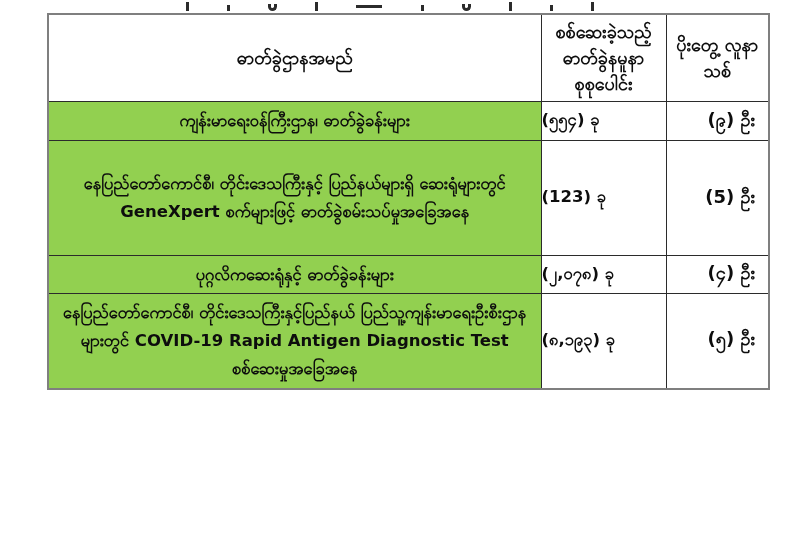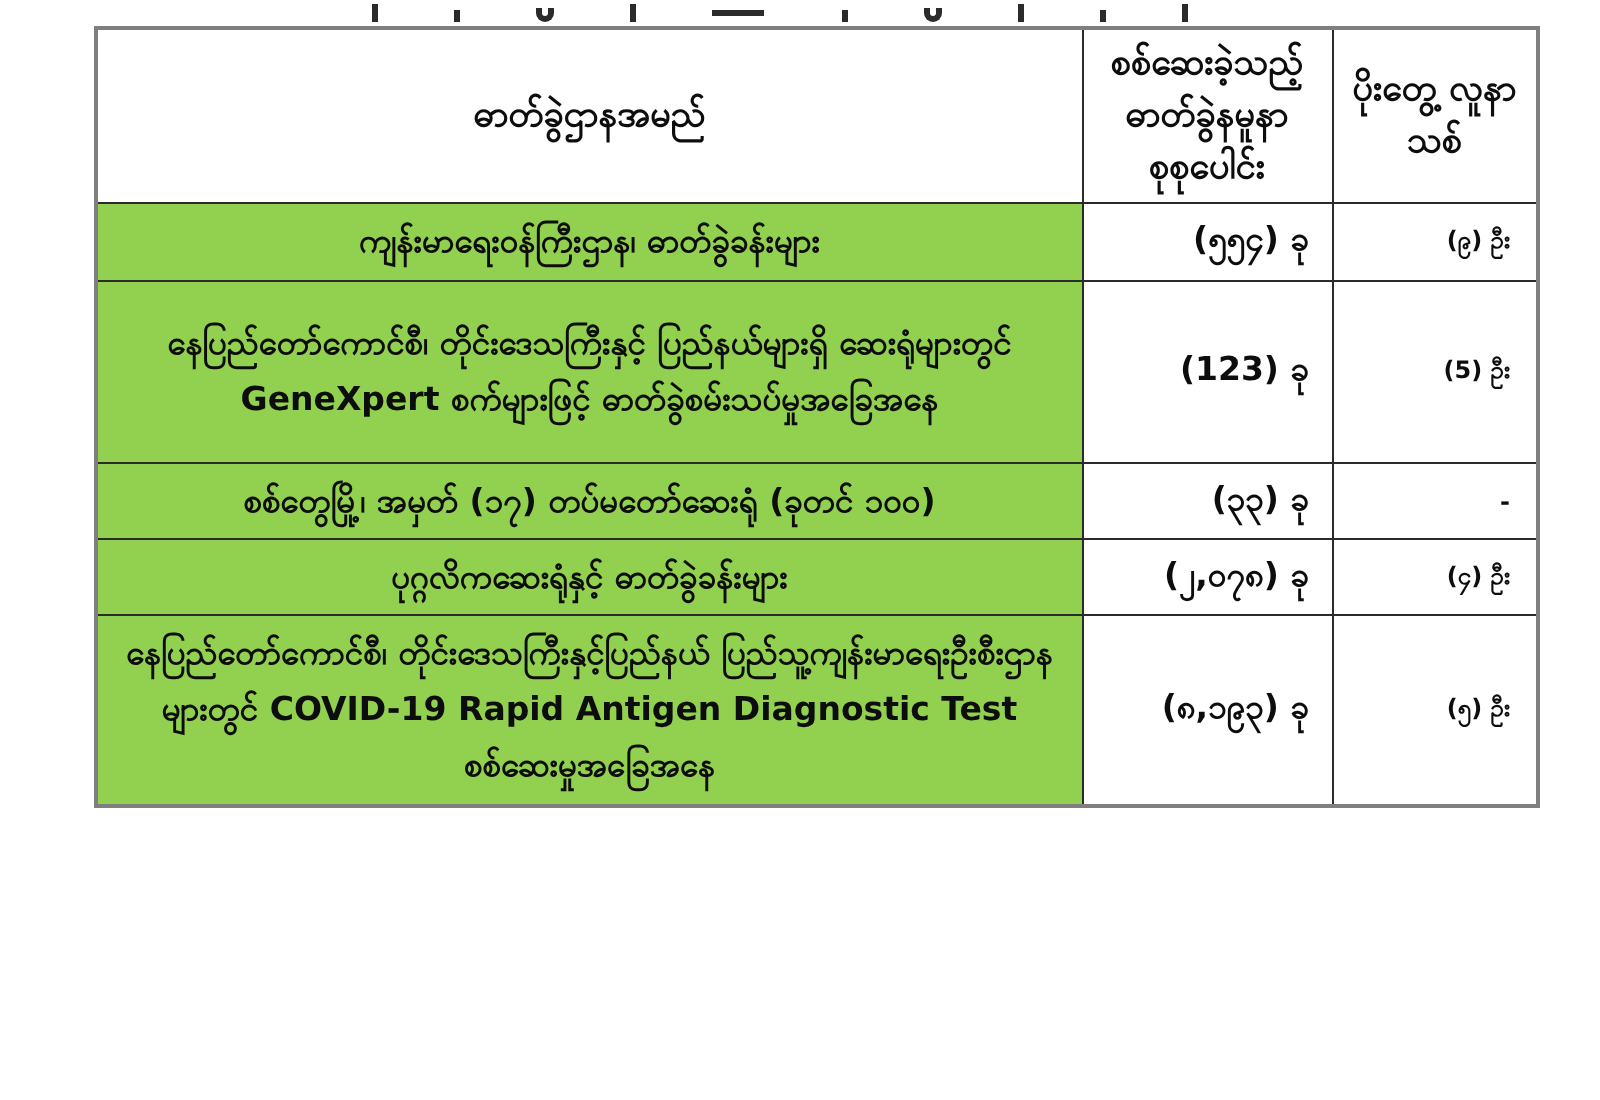--- a/index.html
+++ b/index.html
@@ -53,30 +53,29 @@
     background: #92D050;
     text-align: center;
     vertical-align: middle;
     font-size: 16.5px;
     line-height: 28px;
     padding: 2px 8px;
     margin-left: 32px;
   }
   td.val {
     background: #ffffff;
-    text-align: right;
     vertical-align: middle;
     font-size: 16.5px;
     padding-right: 11px;
   }
   td.pos {
     background: #ffffff;
     text-align: right;
     vertical-align: middle;
-    font-size: 12px;
+    font-size: 18px;
     padding-right: 13px;
   }
 </style>
 </head>
 <body>
 
 <div class="clipped-title">
   <span class="frag v"></span>
   <span class="frag v2"></span>
   <span class="frag c"></span>
@@ -99,29 +98,24 @@
       <tr style="height:87px">
     <th class="hdr">ဓာတ်ခွဲဌာနအမည်</th>
     <th class="hdr">စစ်ဆေးခဲ့သည့် ဓာတ်ခွဲနမူနာ စုစုပေါင်း</th>
     <th class="hdr">ပိုးတွေ့ လူနာသစ်</th>
   </tr>
   <tr style="height:39px">
     <td class="name">ကျန်းမာရေးဝန်ကြီးဌာန၊ ဓာတ်ခွဲခန်းများ</td>
     <td class="val">(၅၅၄) ခု</td>
     <td class="pos">(၉) ဦး</td>
   </tr>
-  <tr style="height:91px">
+  <tr style="height:115px">
     <td class="name">နေပြည်တော်ကောင်စီ၊ တိုင်းဒေသကြီးနှင့် ပြည်နယ်များရှိ ဆေးရုံများတွင် GeneXpert စက်များဖြင့် ဓာတ်ခွဲစမ်းသပ်မှုအခြေအနေ</td>
     <td class="val">(123) ခု</td>
     <td class="pos">(5) ဦး</td>
-  </tr>
-  <tr style="height:38px">
-    <td class="name">စစ်တွေမြို့၊ အမှတ် (၁၇) တပ်မတော်ဆေးရုံ (ခုတင် ၁၀၀)</td>
-    <td class="val">(၃၃) ခု</td>
-    <td class="pos">-</td>
   </tr>
   <tr style="height:38px">
     <td class="name">ပုဂ္ဂလိကဆေးရုံနှင့် ဓာတ်ခွဲခန်းများ</td>
     <td class="val">(၂,၀၇၈) ခု</td>
     <td class="pos">(၄) ဦး</td>
   </tr>
   <tr style="height:95px">
     <td class="name">နေပြည်တော်ကောင်စီ၊ တိုင်းဒေသကြီးနှင့်ပြည်နယ် ပြည်သူ့ကျန်းမာရေးဦးစီးဌာနများတွင်  COVID-19 Rapid Antigen Diagnostic Test စစ်ဆေးမှုအခြေအနေ</td>
     <td class="val">(၈,၁၉၃) ခု</td>
     <td class="pos">(၅) ဦး</td>

